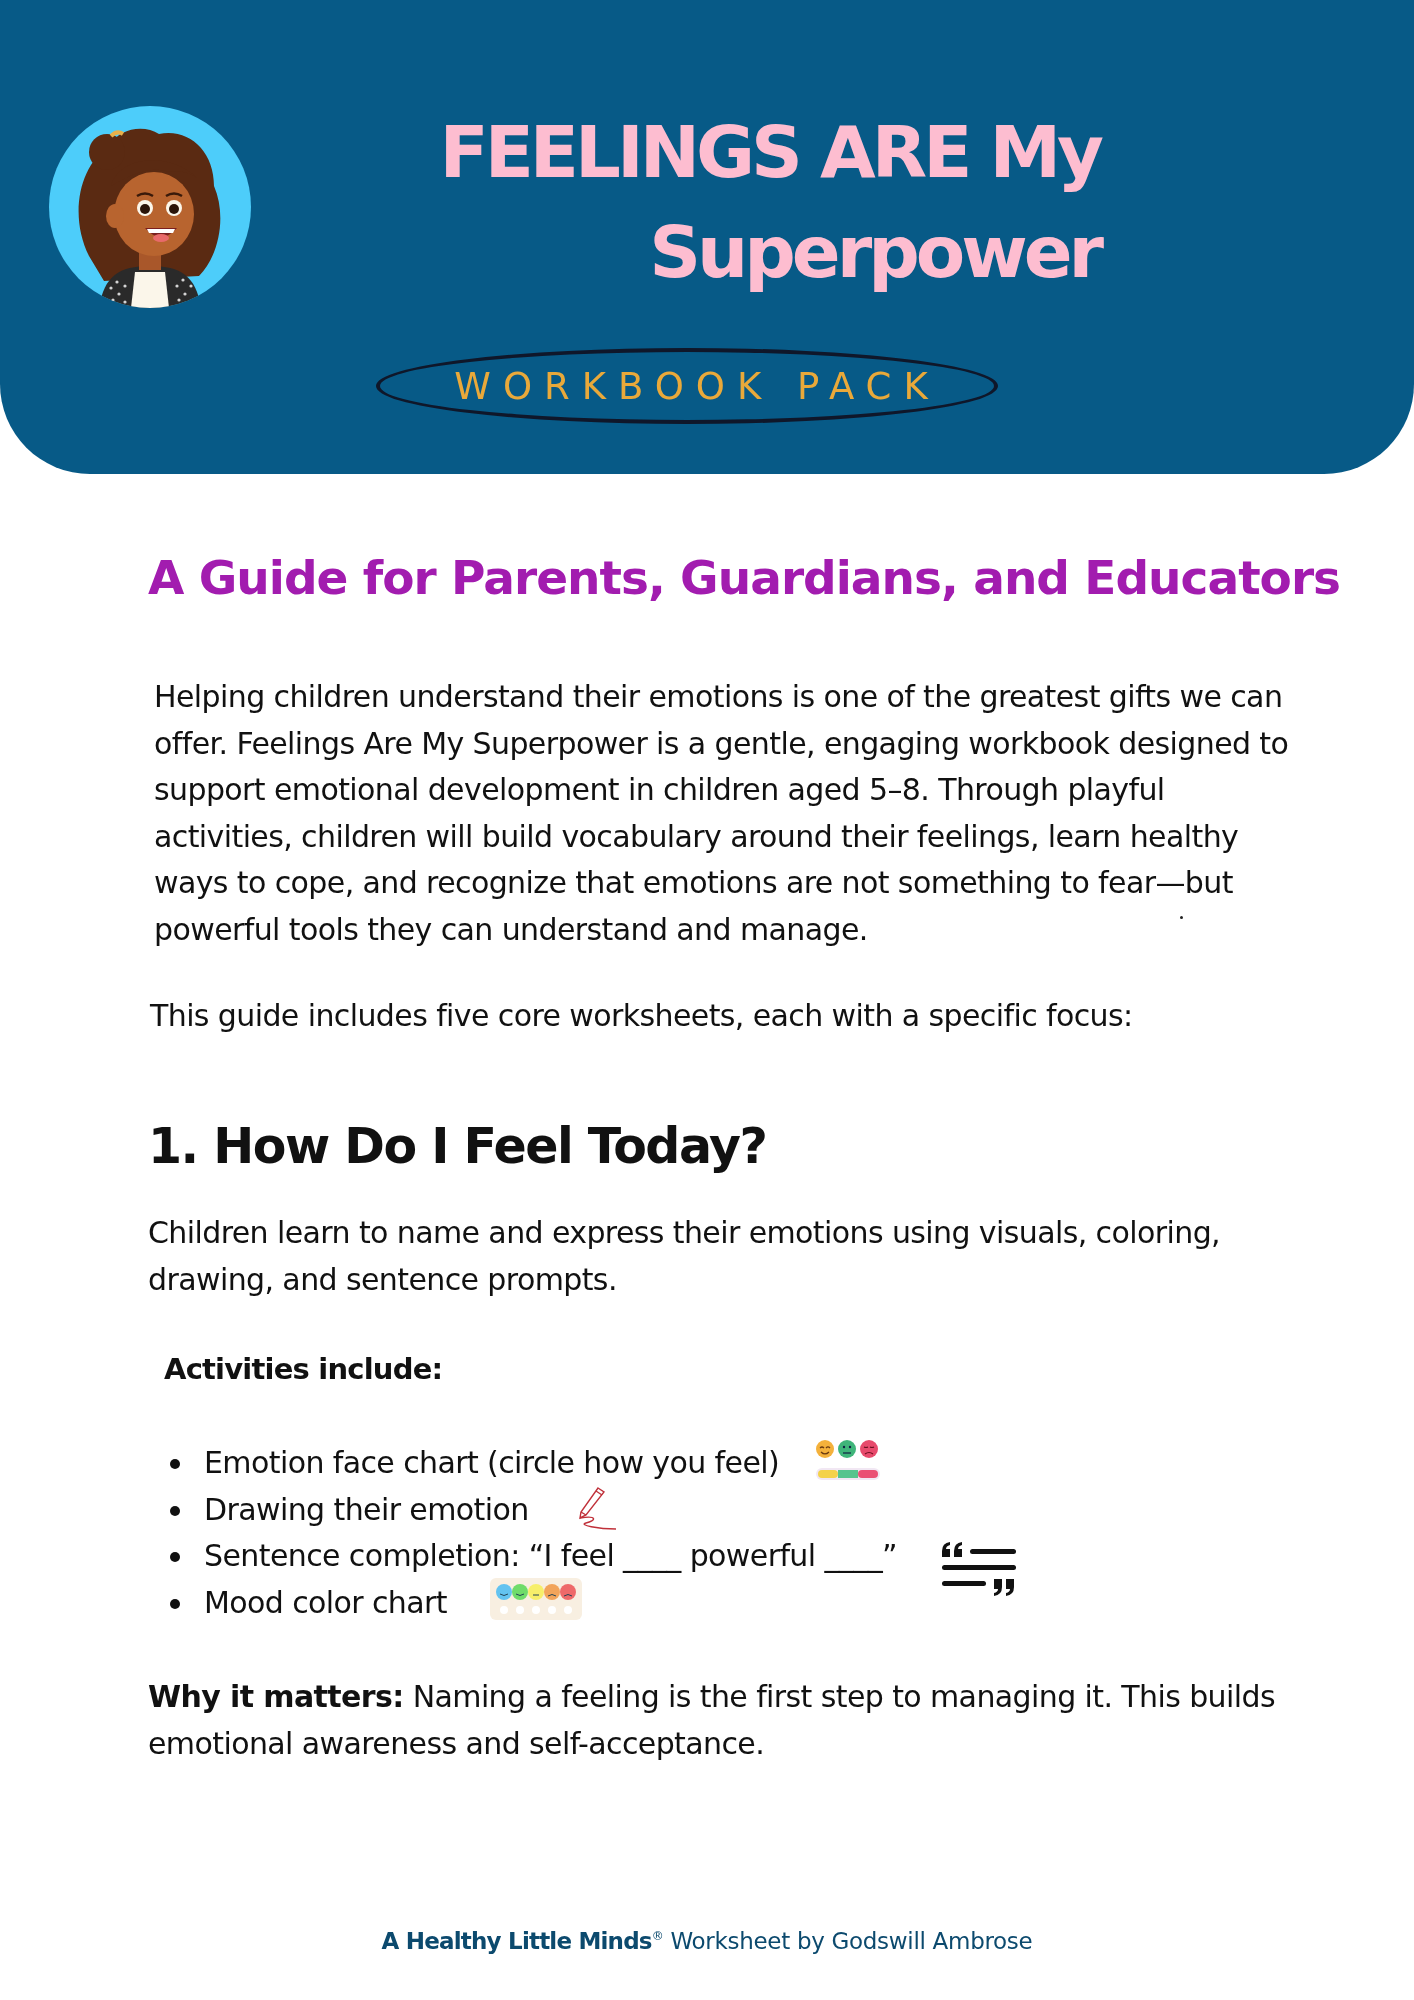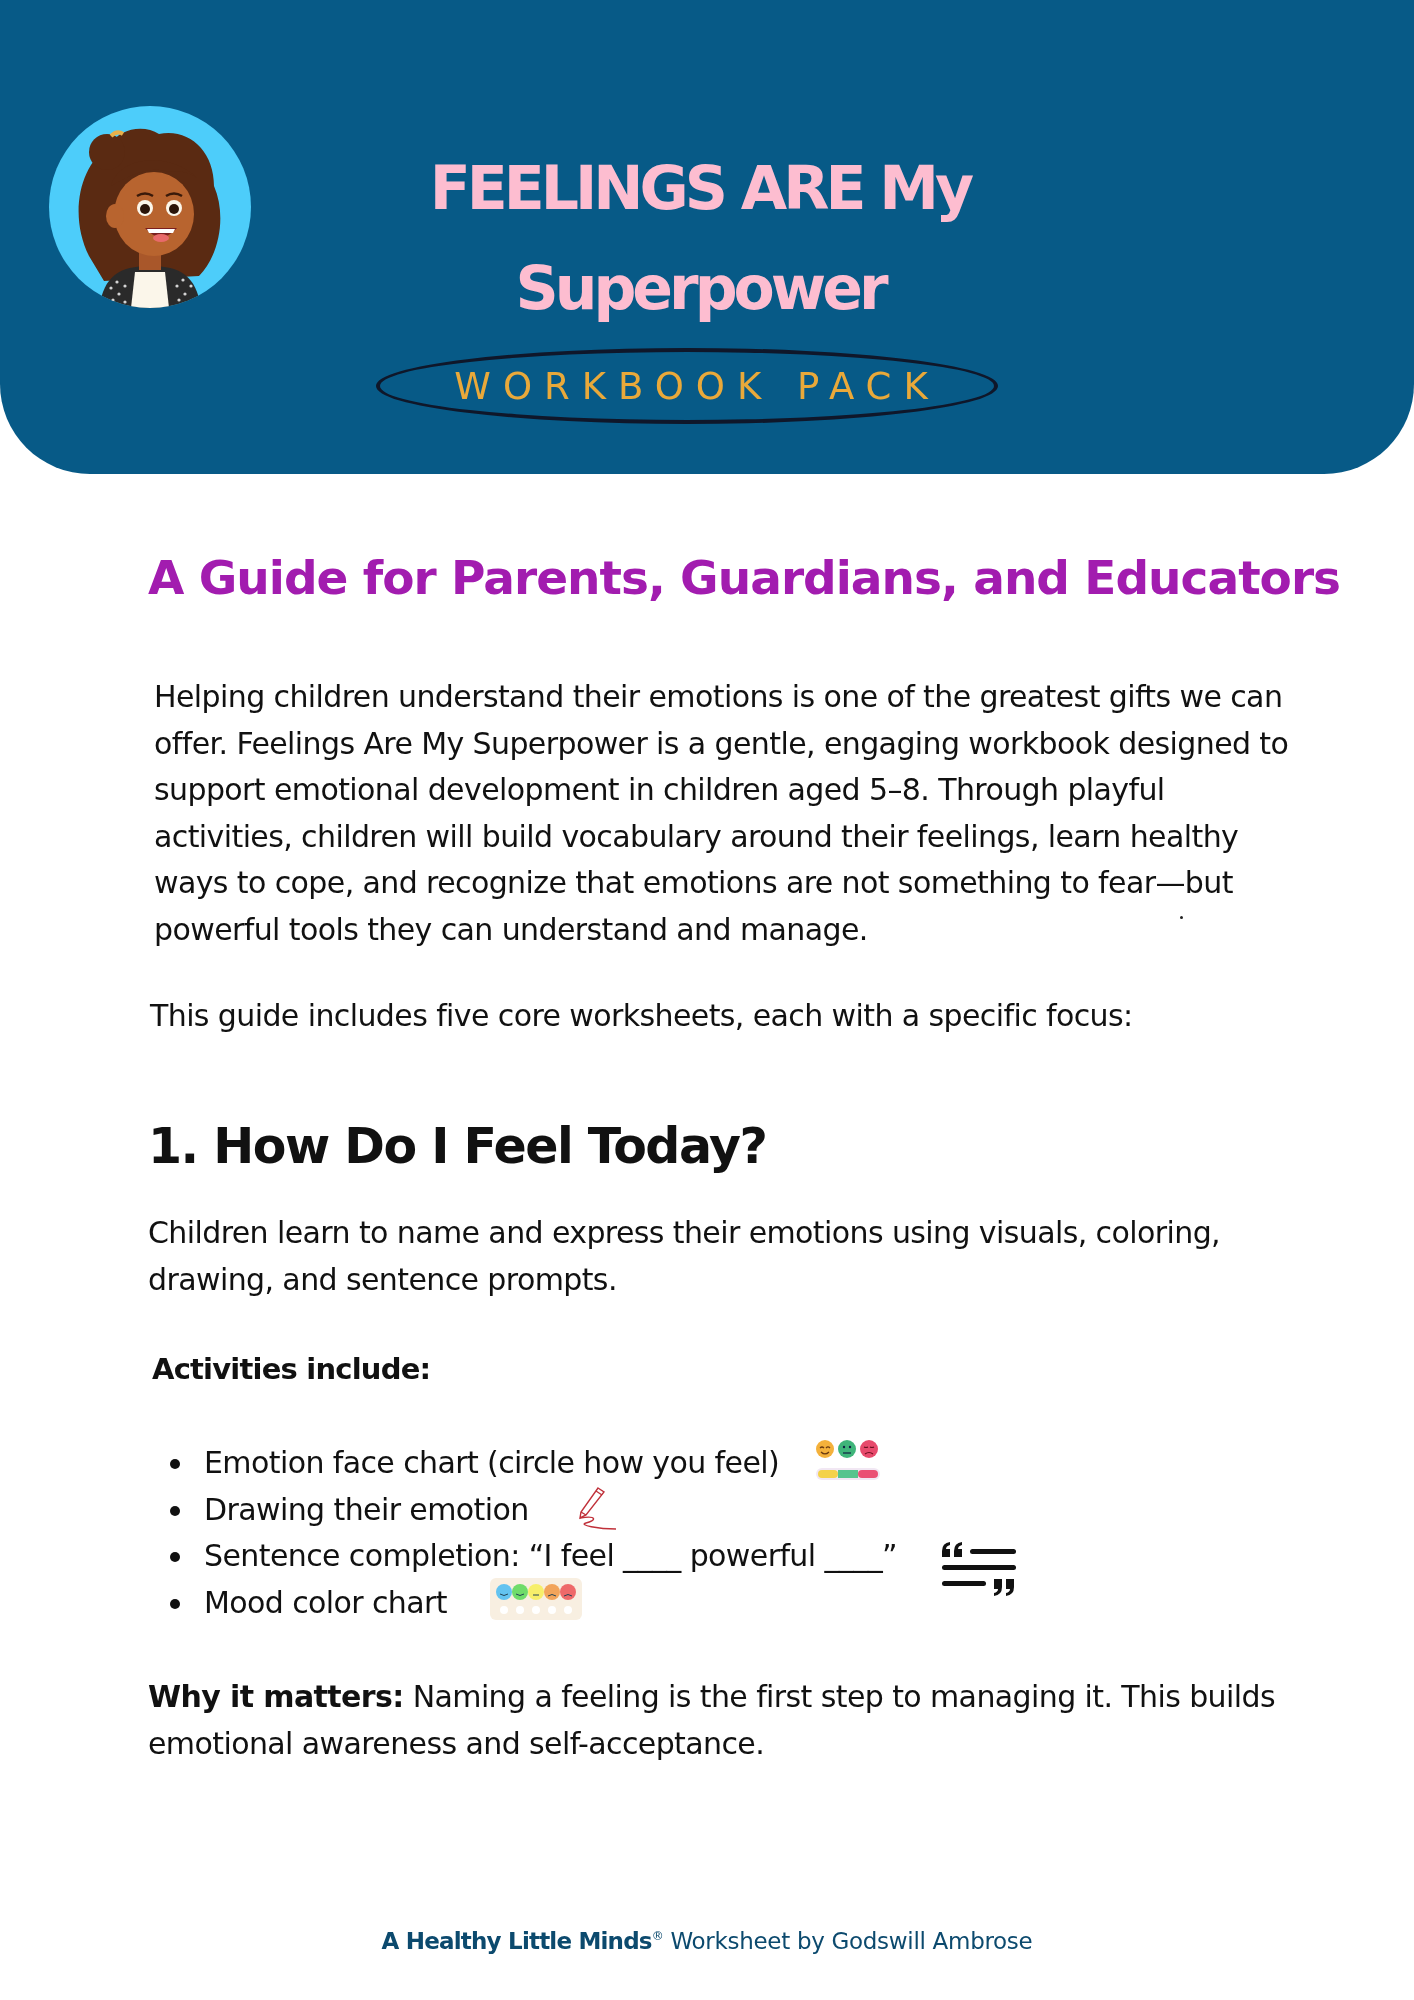--- a/index.html
+++ b/index.html
@@ -11,23 +11,23 @@
       border-radius: 0 0 90px 90px;
     }
     .avatar {
       position: absolute; left: 49px; top: 106px; width: 202px; height: 202px;
       border-radius: 50%; background: #4dcdfa; overflow: hidden;
     }
     .avatar svg { position: absolute; left: 0; top: 0; width: 202px; height: 202px; }
 
     .title {
       position: absolute; left: 300px; top: 102px; width: 800px;
-      text-align: center; color: #fdbdd0;
+      text-align: right; color: #fdbdd0;
       font-family: "DejaVu Sans", sans-serif; font-weight: bold;
-      font-size: 60px; line-height: 100px; letter-spacing: -4px; margin-top: 36px;
+      font-size: 72px; line-height: 100px; letter-spacing: -4px;
     }
     .pill {
       position: absolute; left: 376px; top: 348px; width: 622px; height: 76px;
       border: 4px solid #0f172a; border-radius: 50%; box-sizing: border-box;
     }
     .pill-text {
       position: absolute; left: 0; top: 0; width: 100%; height: 100%;
       display: flex; align-items: center; justify-content: center;
       color: #e9a93a; font-family: "DejaVu Sans", sans-serif;
       font-size: 37px; letter-spacing: 12px; padding-left: 20px; box-sizing: border-box;
@@ -50,21 +50,21 @@
     }
     .h-section {
       position: absolute; top: 1118px; left: 0; margin: 0; white-space: nowrap;
       font-weight: bold; font-size: 49px; letter-spacing: -1.5px;
     }
     .section-desc {
       position: absolute; top: 1210px; left: 0; width: 1140px; margin: 0;
       font-size: 30px; line-height: 46.5px; letter-spacing: -0.6px;
     }
     .activities-label {
-      position: absolute; top: 1352px; left: 4px; margin: 0; white-space: nowrap;
+      position: absolute; top: 1352px; left: 16px; margin: 0; white-space: nowrap;
       font-weight: bold; font-size: 29px; letter-spacing: -0.8px;
     }
     .bullets { position: absolute; top: 1440px; left: 0; margin: 0; padding: 0; list-style: none; }
     .bullet {
       position: relative; height: 46.5px; line-height: 46.5px; white-space: nowrap;
       font-size: 30px; letter-spacing: -0.6px; padding-left: 56px;
     }
     .bullet .dot { position: absolute; left: 22px; top: 19px; width: 10px; height: 10px; border-radius: 50%; background: #111; }
     .bullet .icon { position: absolute; display: inline-block; }
     .icon-faces { left: 665px; top: -4px; width: 70px; height: 50px; }

